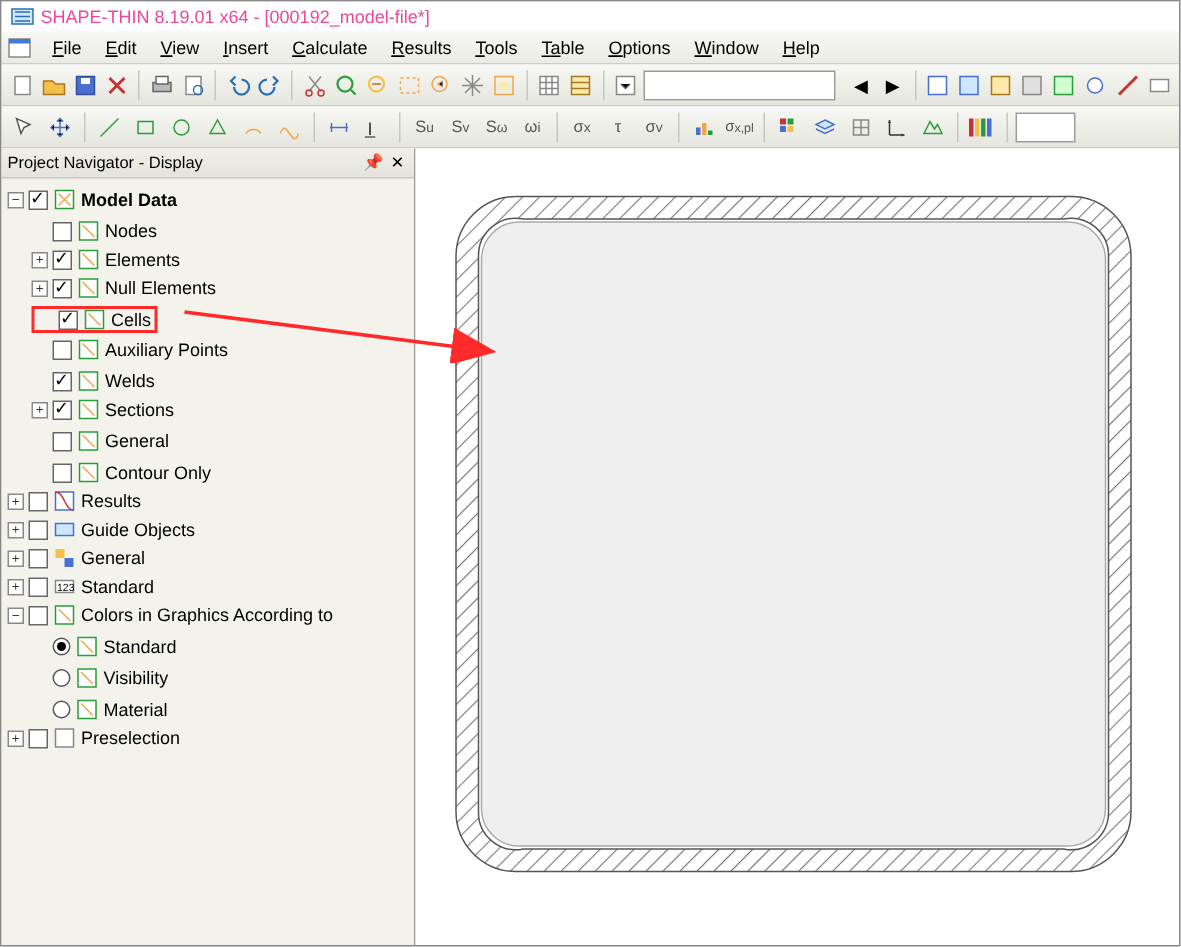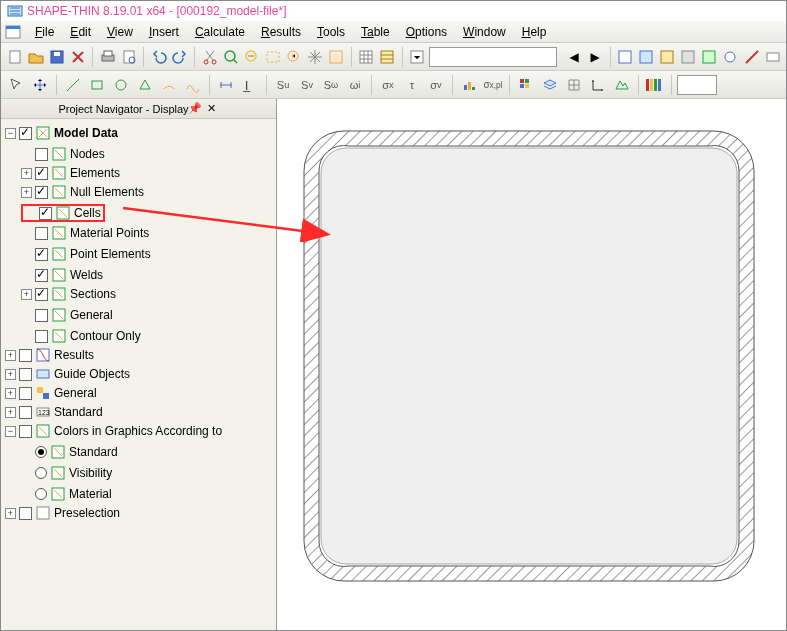--- a/index.html
+++ b/index.html
@@ -15,21 +15,21 @@
   .menubar .menu-item::first-letter { text-decoration: underline; }
   
   .toolbar { display: flex; align-items: center; height: 28px; background: linear-gradient(#f7f7f4,#e6e6df); border-bottom: 1px solid #ccc; padding: 0 4px; gap: 2px; overflow: hidden;}
   .tb-btn { width: 22px; height: 22px; display: inline-flex; align-items: center; justify-content: center; border: 1px solid transparent; border-radius: 2px; }
   .tb-sep { width: 1px; height: 20px; background: #c8c8c0; margin: 0 3px; }
   .tb-combo { width: 150px; height: 20px; background: #fff; border: 1px solid #999; }
   .tb-combo-sm { width: 40px; height: 20px; background: #fff; border: 1px solid #999; }
   
   .content { display: flex; height: calc(100% - 20px - 22px - 28px - 28px); }
   .panel { width: 276px; background: #f3f3ec; border-right: 1px solid #999; display: flex; flex-direction: column;}
-  .panel-header { display: flex; align-items:center; justify-content: center; height: 20px; font-size: 11px; padding: 0 4px; background: linear-gradient(#f0f0e8,#e4e4dc); border-bottom: 1px solid #c8c8c0;}
+  .panel-header { display: flex; align-items:center; justify-content: space-between; height: 20px; font-size: 11px; padding: 0 4px; background: linear-gradient(#f0f0e8,#e4e4dc); border-bottom: 1px solid #c8c8c0;}
   .panel-header .panel-ctrls { display:flex; gap:2px; }
   .panel-body { flex:1; overflow: auto; padding: 4px 2px; }
   .tree ul { list-style: none; padding-left: 16px; }
   .tree > ul { padding-left: 2px;}
   .tree li { white-space: nowrap; margin: 1px 0; position: relative;}
   .node { display: inline-flex; align-items: center; height: 18px; gap: 3px;}
   .exp-box { width: 11px; height: 11px; border: 1px solid #888; background: #fff; font-size: 9px; line-height: 9px; display:inline-flex; align-items:center; justify-content:center; color:#333; cursor:default;}
   .exp-spacer { width: 11px; display:inline-block;}
   .chk { width: 13px; height: 13px; border: 1px solid #666; background: #fff; position: relative;}
   .chk.checked::after { content:"✓"; position:absolute; top:-3px; left:0; font-size:12px; color:#000;}
@@ -412,30 +412,21 @@
                     </svg>
                     <span class="lbl">Cells</span>
                   </span></li>
               <li><span class="node">
                     <span class="exp-spacer"></span>
                     <span class="chk"></span>
                     <svg class="icon" width="16" height="16">
                       <rect x="2" y="2" width="12" height="12" fill="#fff" stroke="#2a9d3a"></rect>
                       <path d="M4 4l8 8" stroke="#f3a54a"></path>
                     </svg>
-                    <span class="lbl">Material Points</span>
-                  </span></li>
-              <li><span class="node">
-                    <span class="exp-spacer"></span>
-                    <span class="chk checked"></span>
-                    <svg class="icon" width="16" height="16">
-                      <rect x="2" y="2" width="12" height="12" fill="#fff" stroke="#2a9d3a"></rect>
-                      <path d="M4 4l8 8" stroke="#f3a54a"></path>
-                    </svg>
-                    <span class="lbl">Point Elements</span>
+                    <span class="lbl">Auxiliary Points</span>
                   </span></li>
               <li><span class="node">
                     <span class="exp-spacer"></span>
                     <span class="chk checked"></span>
                     <svg class="icon" width="16" height="16">
                       <rect x="2" y="2" width="12" height="12" fill="#fff" stroke="#2a9d3a"></rect>
                       <path d="M4 4l8 8" stroke="#f3a54a"></path>
                     </svg>
                     <span class="lbl">Welds</span>
                   </span></li>

